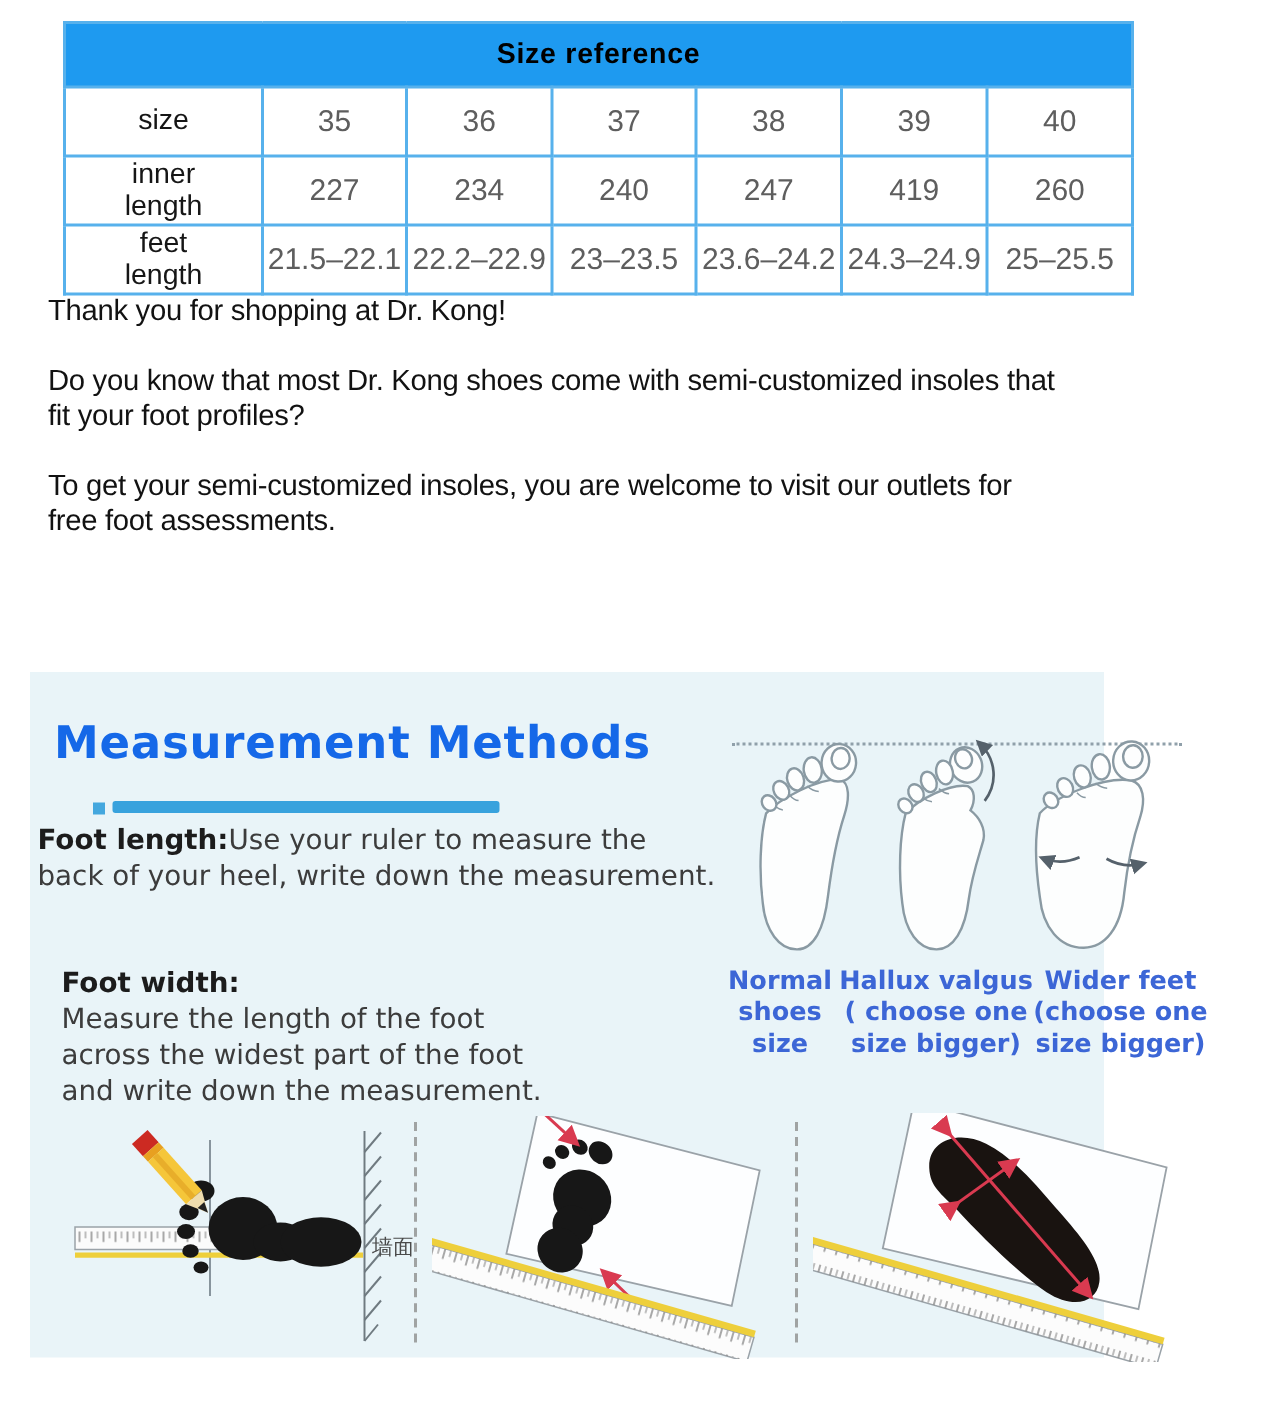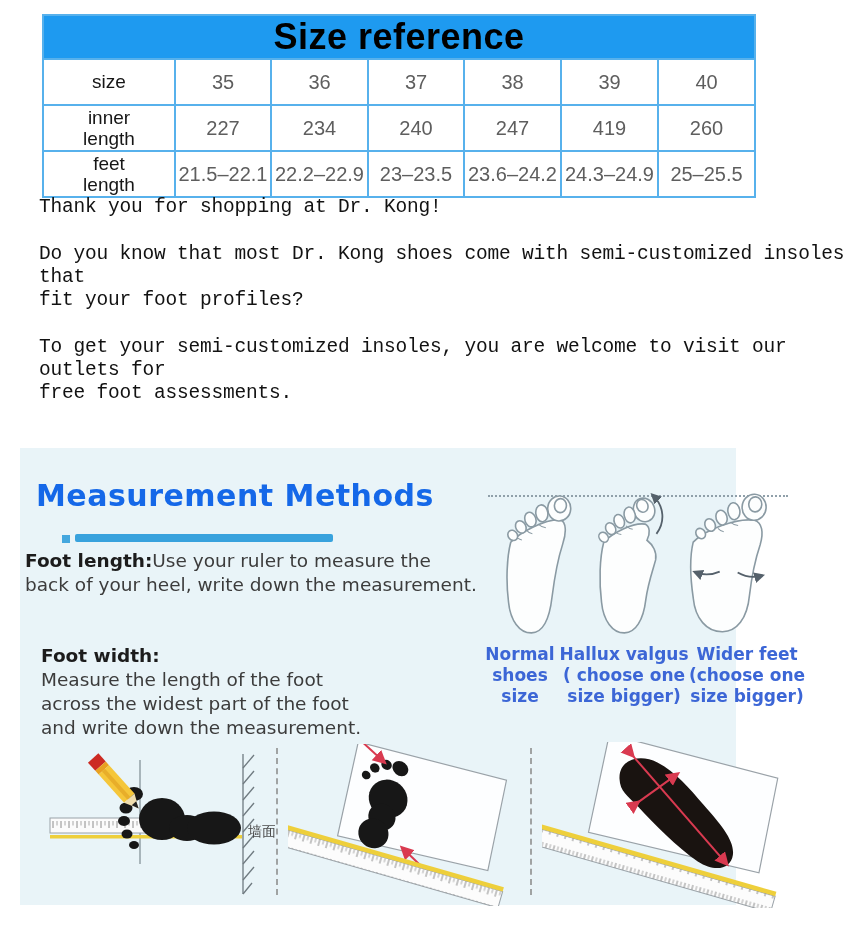--- a/index.html
+++ b/index.html
@@ -2,30 +2,30 @@
 <html><head>
 <meta charset="utf-8">
 <style>
   html,body{margin:0;padding:0;background:#fff;}
   .page{position:relative;width:848px;height:934px;background:#ffffff;
         font-family:"Liberation Sans",sans-serif;overflow:hidden;}
 
   
   .size-table{position:absolute;left:42px;top:14px;width:712px;
               border-collapse:collapse;table-layout:fixed;background:#fff;}
-  .size-table th{background:#1E9AF0;color:#000;font-weight:bold;font-size:36px;
+  .size-table th{background:#1E9AF0;color:#000;font-weight:bold;font-size:19px;
                  height:41px;border:2px solid #57B1EC;padding:0;letter-spacing:.5px;}
   .size-table td{border:2px solid #57B1EC;text-align:center;height:44px;
                  font-size:20px;color:#5e5e5e;padding:0;line-height:1.12;}
   .size-table td.lbl{font-size:19px;color:#161616;white-space:pre-line;}
 
   
   .paras{position:absolute;left:30px;top:196px;font-size:19.5px;color:#121212;
          line-height:23px;letter-spacing:-0.2px;}
-  .para{margin:0 0 24px 9px;font-family:Liberation Mono, monospace;}
+  .para{margin:0 0 24px 2px;}
 
   
   .mm{position:absolute;left:20px;top:448px;width:716px;height:457px;
       background:#E9F4F8;}
   .mm-title{position:absolute;left:16px;top:30px;font-size:30px;font-weight:bold;
             color:#1568E8;font-family:"DejaVu Sans",sans-serif;letter-spacing:.5px;}
   .mm-underline-sq{position:absolute;left:42px;top:87px;width:8px;height:8px;background:#44A7DE;}
   .mm-underline-bar{position:absolute;left:55px;top:86px;width:258px;height:8px;background:#38A2DD;border-radius:2px;}
 
   .mm-text{position:absolute;font-family:"DejaVu Sans",sans-serif;font-size:18.5px;

